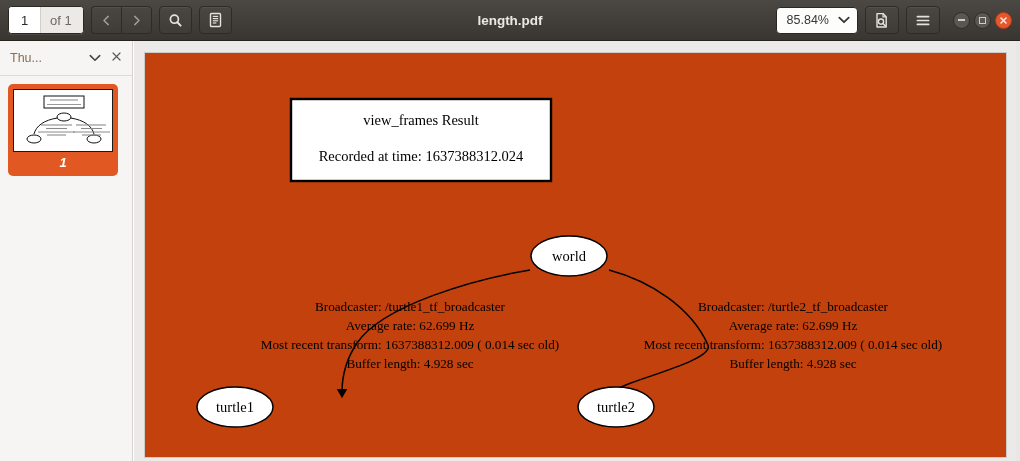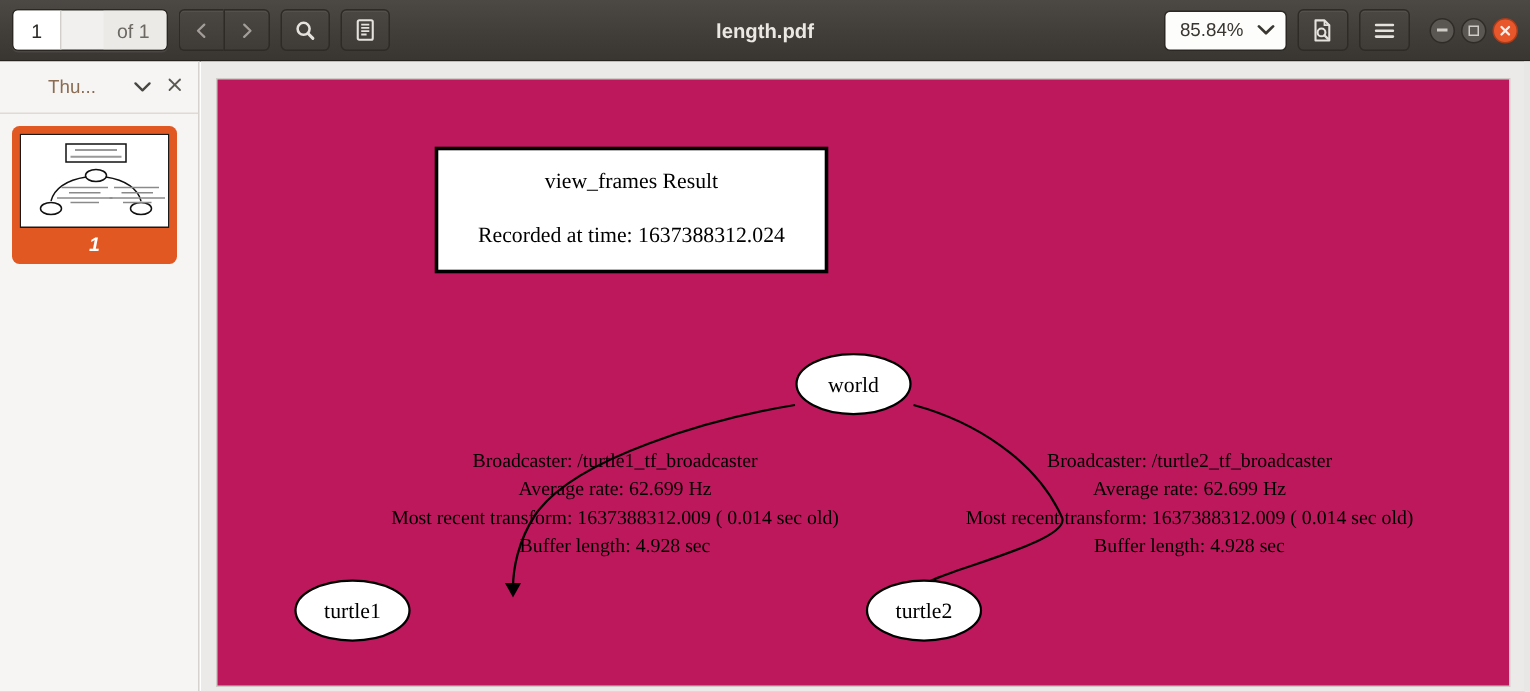--- a/index.html
+++ b/index.html
@@ -41,21 +41,20 @@
     background: #ffffff;
     display: flex; align-items: center; justify-content: center;
     font-size: 13px; color: #2d2a26;
     border-right: 1px solid #d2cec9;
   }
   .page-entry .oftotal {
     padding: 0 11px 0 9px; height: 26px;
     display: flex; align-items: center;
     font-size: 13px; color: #6c6862;
     background: #eceae7;
-    margin-left: 28px;
   }
 
   
   .tb-btn {
     height: 28px; min-width: 30px;
     padding: 0 8px;
     background: linear-gradient(to bottom, #4a4642 0%, #3f3b37 100%);
     border: 1px solid #2e2b27;
     border-radius: 4px;
     display: flex; align-items: center; justify-content: center;
@@ -107,21 +106,21 @@
     background: #f6f5f4;
     border-right: 1px solid #d6d2ce;
   }
   .sb-head {
     height: 35px;
     display: flex; align-items: center;
     border-bottom: 1px solid #dedad6;
     padding: 0 6px 0 10px;
   }
   .sb-head .label {
-    font-size: 12.5px; color: #8a6d52; flex: 1; margin-left: 22px;
+    font-size: 12.5px; color: #8a6d52; flex: 1;
   }
   .sb-head .dd { color: #4a4743; font-size: 12px; padding: 0 6px; }
   .sb-head .x  { color: #5c5853; font-size: 12px; padding: 0 4px; }
 
   .thumb-wrap { padding: 8px 0 0 8px; }
   .thumb-card {
     width: 110px;
     background: #e25822;
     border-radius: 5px;
     padding: 5px 5px 2px 5px;
@@ -146,21 +145,21 @@
   .docview {
     position: absolute; left: 134px; top: 41px;
     width: 886px; height: 420px;
     background: #eceae8;
     overflow: hidden;
   }
   .pdfpage {
     position: absolute;
     left: 11px; top: 12px;
     width: 861px; height: 404px;
-    background: #be185d;
+    background: #c2410c;
     box-shadow: 0 0 0 1px #cfcbc7;
   }
   .pdfpage svg { display: block; }
 
   .watermark {
     position: absolute;
     right: 24px; bottom: 8px;
     font-size: 15px;
     color: #c9c9c9;
     letter-spacing: 0.5px;

